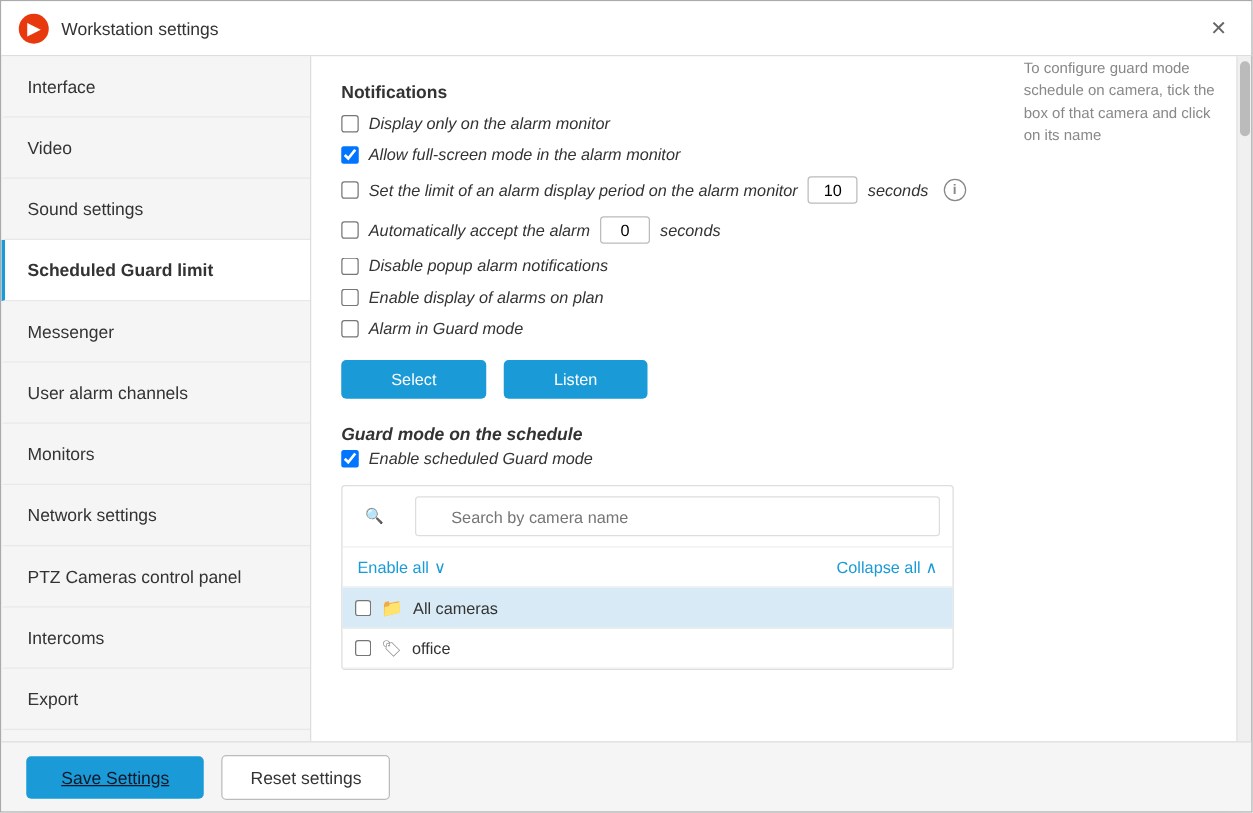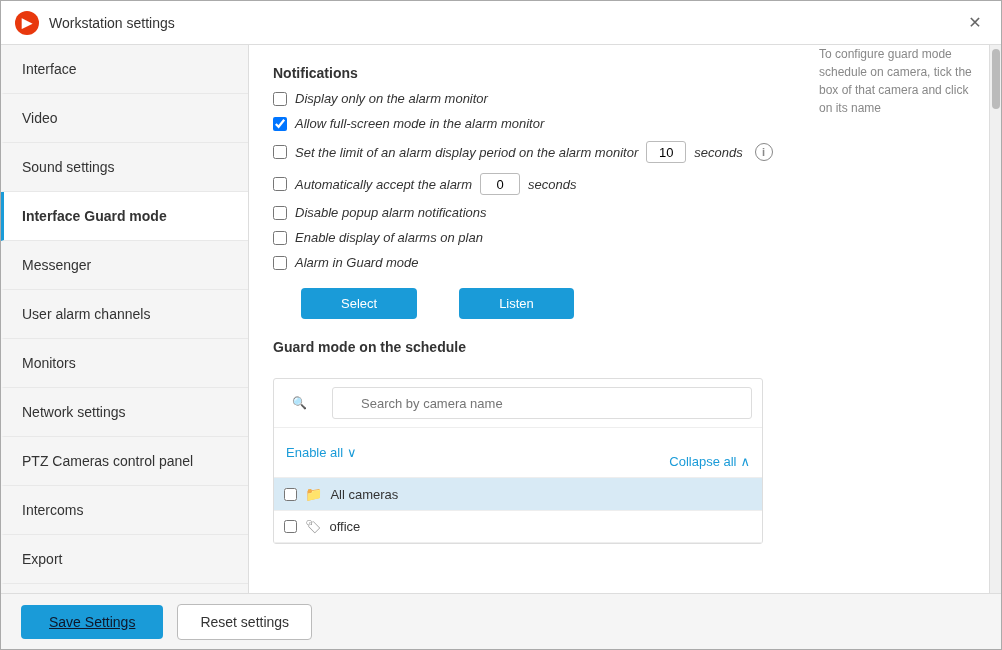--- a/index.html
+++ b/index.html
@@ -168,25 +168,25 @@
 
     .btn-primary {
       background: #1a9bd8;
       color: white;
       border: none;
       border-radius: 4px;
       padding: 8px 40px;
       font-size: 13px;
       cursor: pointer;
       font-weight: 500;
-      margin-left: 28px;
     }
 
     .guard-mode-section .section-title {
-      margin-bottom: 23px;
+      margin-bottom: 4px;
+      font-style: italic;
     }
 
     .search-box {
       width: 100%;
       height: 32px;
       border: 1px solid #ddd;
       border-radius: 3px;
       padding: 0 10px 0 28px;
       font-size: 13px;
       color: #999;
@@ -228,21 +228,21 @@
       color: #1a9bd8;
       text-decoration: none;
       font-size: 13px;
       display: flex;
       align-items: center;
       gap: 4px;
       cursor: pointer;
     }
 
     .expand-link { flex: 1; }
-    .collapse-link { flex: 1; justify-content: flex-end; margin-top: 18px; }
+    .collapse-link { flex: 1; justify-content: flex-end; }
 
     .camera-row {
       display: flex;
       align-items: center;
       padding: 8px 10px;
       gap: 8px;
       border-bottom: 1px solid #eee;
     }
 
     .camera-row.highlighted {
@@ -341,21 +341,21 @@
       <div class="sidebar-item">
         <span>Interface</span>
       </div>
       <div class="sidebar-item">
         <span>Video</span>
       </div>
       <div class="sidebar-item">
         <span>Sound settings</span>
       </div>
       <div class="sidebar-item active">
-        <span>Interface Guard mode</span>
+        <span>Scheduled Guard limit</span>
       </div>
       <div class="sidebar-item">
         <span>Messenger</span>
       </div>
       <div class="sidebar-item">
         <span>User alarm channels</span>
       </div>
       <div class="sidebar-item">
         <span>Monitors</span>
       </div>
@@ -421,20 +421,24 @@
 
           <div class="buttons-row">
             <button class="btn-primary">Select</button>
             <button class="btn-primary">Listen</button>
           </div>
         </div>
 
         <div class="guard-mode-section" style="margin-top: 20px;">
           <div class="section-title">Guard mode on the schedule</div>
 
+          <div class="checkbox-row" style="margin-bottom: 14px;">
+            <input type="checkbox" checked="" style="">
+            <label class="checkbox-label">Enable scheduled Guard mode</label>
+          </div>
 
           <div style="display: flex; gap: 16px; align-items: flex-start;">
             <div class="camera-list-container">
               <div style="padding: 8px 10px; border-bottom: 1px solid #eee;">
                 <div class="search-wrapper">
                   <span class="search-icon-inner">🔍</span>
                   <input type="text" class="search-box" placeholder="Search by camera name" style="">
                 </div>
               </div>
 

